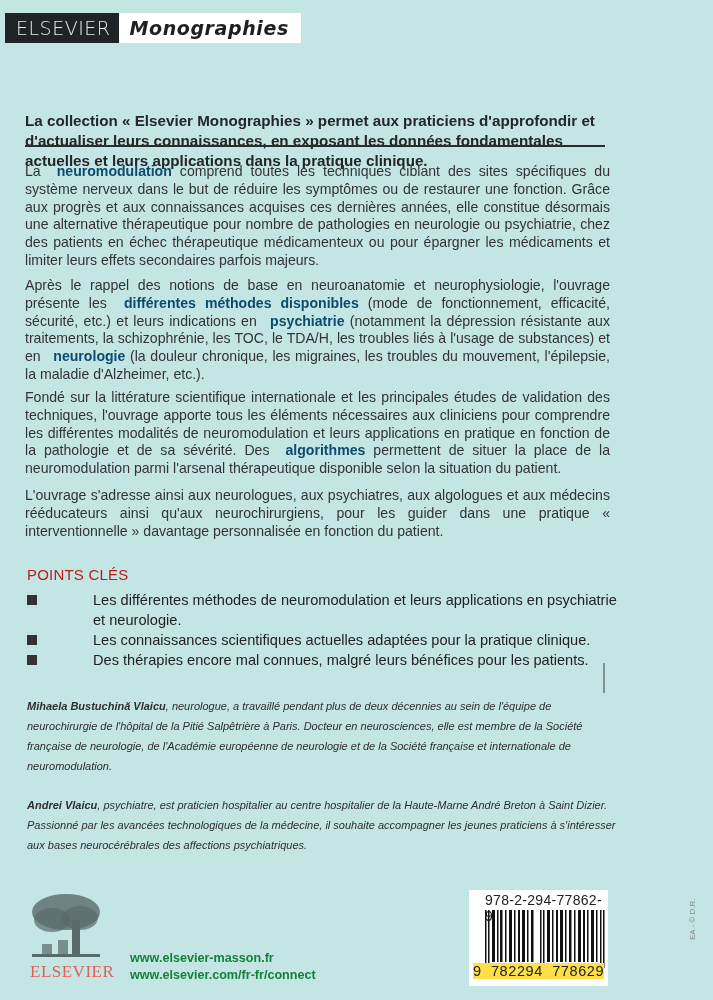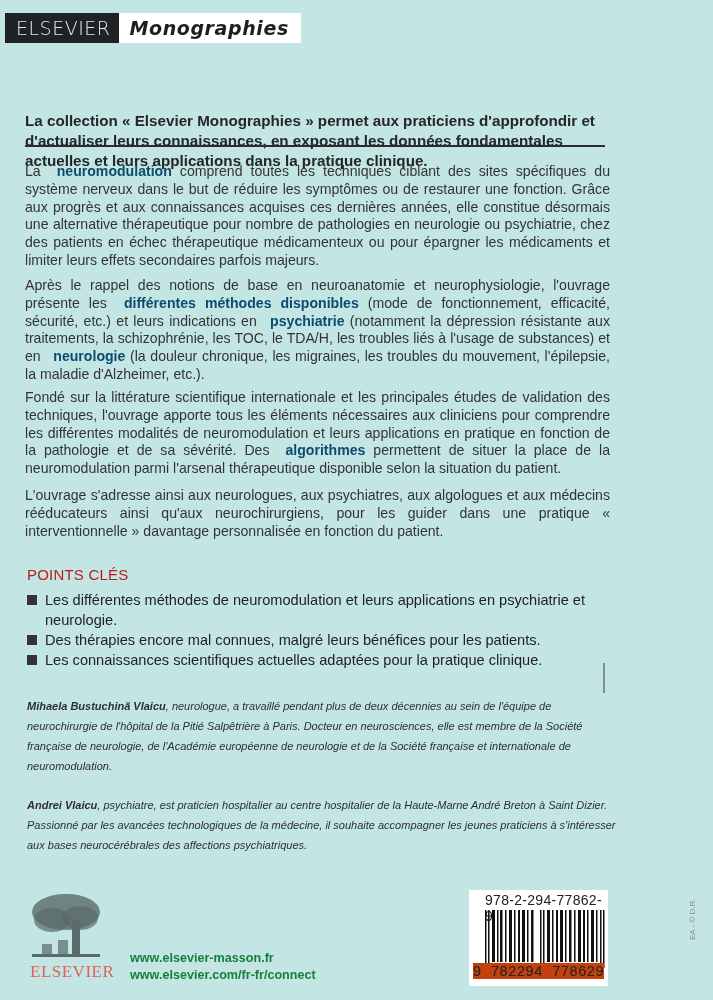--- a/index.html
+++ b/index.html
@@ -18,36 +18,36 @@
 
   .body-text { position:absolute; left:25px; width:585px; font-size:14.1px; line-height:17.8px; color:#333; text-align:justify; }
   .body-text b { color:#0c4a6e;padding-left:8px; }
   #p1 { top:163px; }
   #p2 { top:277px; }
   #p3 { top:389px; }
   #p4 { top:487px; }
 
   .points-title { position:absolute; left:27px; top:566px; font-size:15px; font-weight:normal; color:#b91c1c; letter-spacing:0.2px; }
   .points { position:absolute; left:27px; top:590px; width:590px; font-size:14.6px; line-height:20px; color:#222; }
-  .point { display:flex; align-items:flex-start; }
+  .point { display:flex; align-items:flex-start;gap:48px; }
   .bullet { width:10px; height:10px; background:#333; margin-top:5px; margin-right:8px; flex:0 0 10px; }
 
   .bio { position:absolute; left:27px; width:590px; font-size:11px; line-height:20px; font-style:italic; color:#2e2e2e; }
   .bio b { font-style:italic; }
   #bio1 { top:696px; }
   #bio2 { top:795px; }
 
   .logo { position:absolute; left:28px; top:892px; width:76px; height:72px; }
   .logo-word { position:absolute; left:30px; top:962px; font-family:"Liberation Serif", serif; font-size:17px; color:#e0605a; letter-spacing:0.5px; }
   .urls { position:absolute; left:130px; top:950px; font-size:12.6px; font-weight:bold; line-height:17px; color:#15803d; }
 
   .barcode { position:absolute; left:469px; top:890px; width:139px; height:96px; background:#fff; }
   .isbn-top { position:absolute; left:16px; top:2px; font-size:14px; color:#222; letter-spacing:0.3px; }
   .bars { position:absolute; left:16px; top:20px; width:120px; height:58px; }
-  .isbn-bottom { position:absolute; left:4px; top:73px; font-size:14.5px; color:#222; letter-spacing:0.6px; background:#c2410c; }
+  .isbn-bottom { position:absolute; left:4px; top:73px; font-size:14.5px; color:#222; letter-spacing:0.6px; background:#fde047; }
   .credit { position:absolute; left:688px; top:940px; font-size:8px; color:#888; transform:rotate(-90deg); transform-origin:left top; white-space:nowrap; }
   .scratch { position:absolute; left:603px; top:663px; width:2px; height:30px; background:#555; opacity:0.6; }
 </style>
 </head>
 <body>
 
 <div class="header-badge">
   <div class="badge-dark">ELSEVIER</div>
   <div class="badge-light">Monographies</div>
 </div>
@@ -64,25 +64,25 @@
 <div class="body-text" id="p4">L'ouvrage s'adresse ainsi aux neurologues, aux psychiatres, aux algologues et aux médecins rééducateurs ainsi qu'aux neurochirurgiens, pour les guider dans une pratique « interventionnelle » davantage personnalisée en fonction du patient.</div>
 
 <div class="points-title">POINTS CLÉS</div>
 <div class="points">
   <div class="point">
       <span class="bullet"></span>
       <span>Les différentes méthodes de neuromodulation et leurs applications en psychiatrie et neurologie.</span>
     </div>
   <div class="point">
       <span class="bullet"></span>
-      <span>Des thérapies encore mal connues, malgré leurs bénéfices pour les patients.</span>
+      <span>Les connaissances scientifiques actuelles adaptées pour la pratique clinique.</span>
     </div>
   <div class="point">
       <span class="bullet"></span>
-      <span>Les connaissances scientifiques actuelles adaptées pour la pratique clinique.</span>
+      <span>Des thérapies encore mal connues, malgré leurs bénéfices pour les patients.</span>
     </div>
 </div>
 
 <div class="scratch"></div>
 
 <div class="bio" id="bio1"><b>Mihaela Bustuchină Vlaicu</b><span>, neurologue, a travaillé pendant plus de deux décennies au sein de l'équipe de neurochirurgie de l'hôpital de la Pitié Salpêtrière à Paris. Docteur en neurosciences, elle est membre de la Société française de neurologie, de l'Académie européenne de neurologie et de la Société française et internationale de neuromodulation.</span></div>
 <div class="bio" id="bio2"><b>Andrei Vlaicu</b><span>, psychiatre, est praticien hospitalier au centre hospitalier de la Haute-Marne André Breton à Saint Dizier. Passionné par les avancées technologiques de la médecine, il souhaite accompagner les jeunes praticiens à s'intéresser aux bases neurocérébrales des affections psychiatriques.</span></div>
 
 <svg class="logo" viewBox="0 0 76 72">
   <g fill="#5a6a6a">

